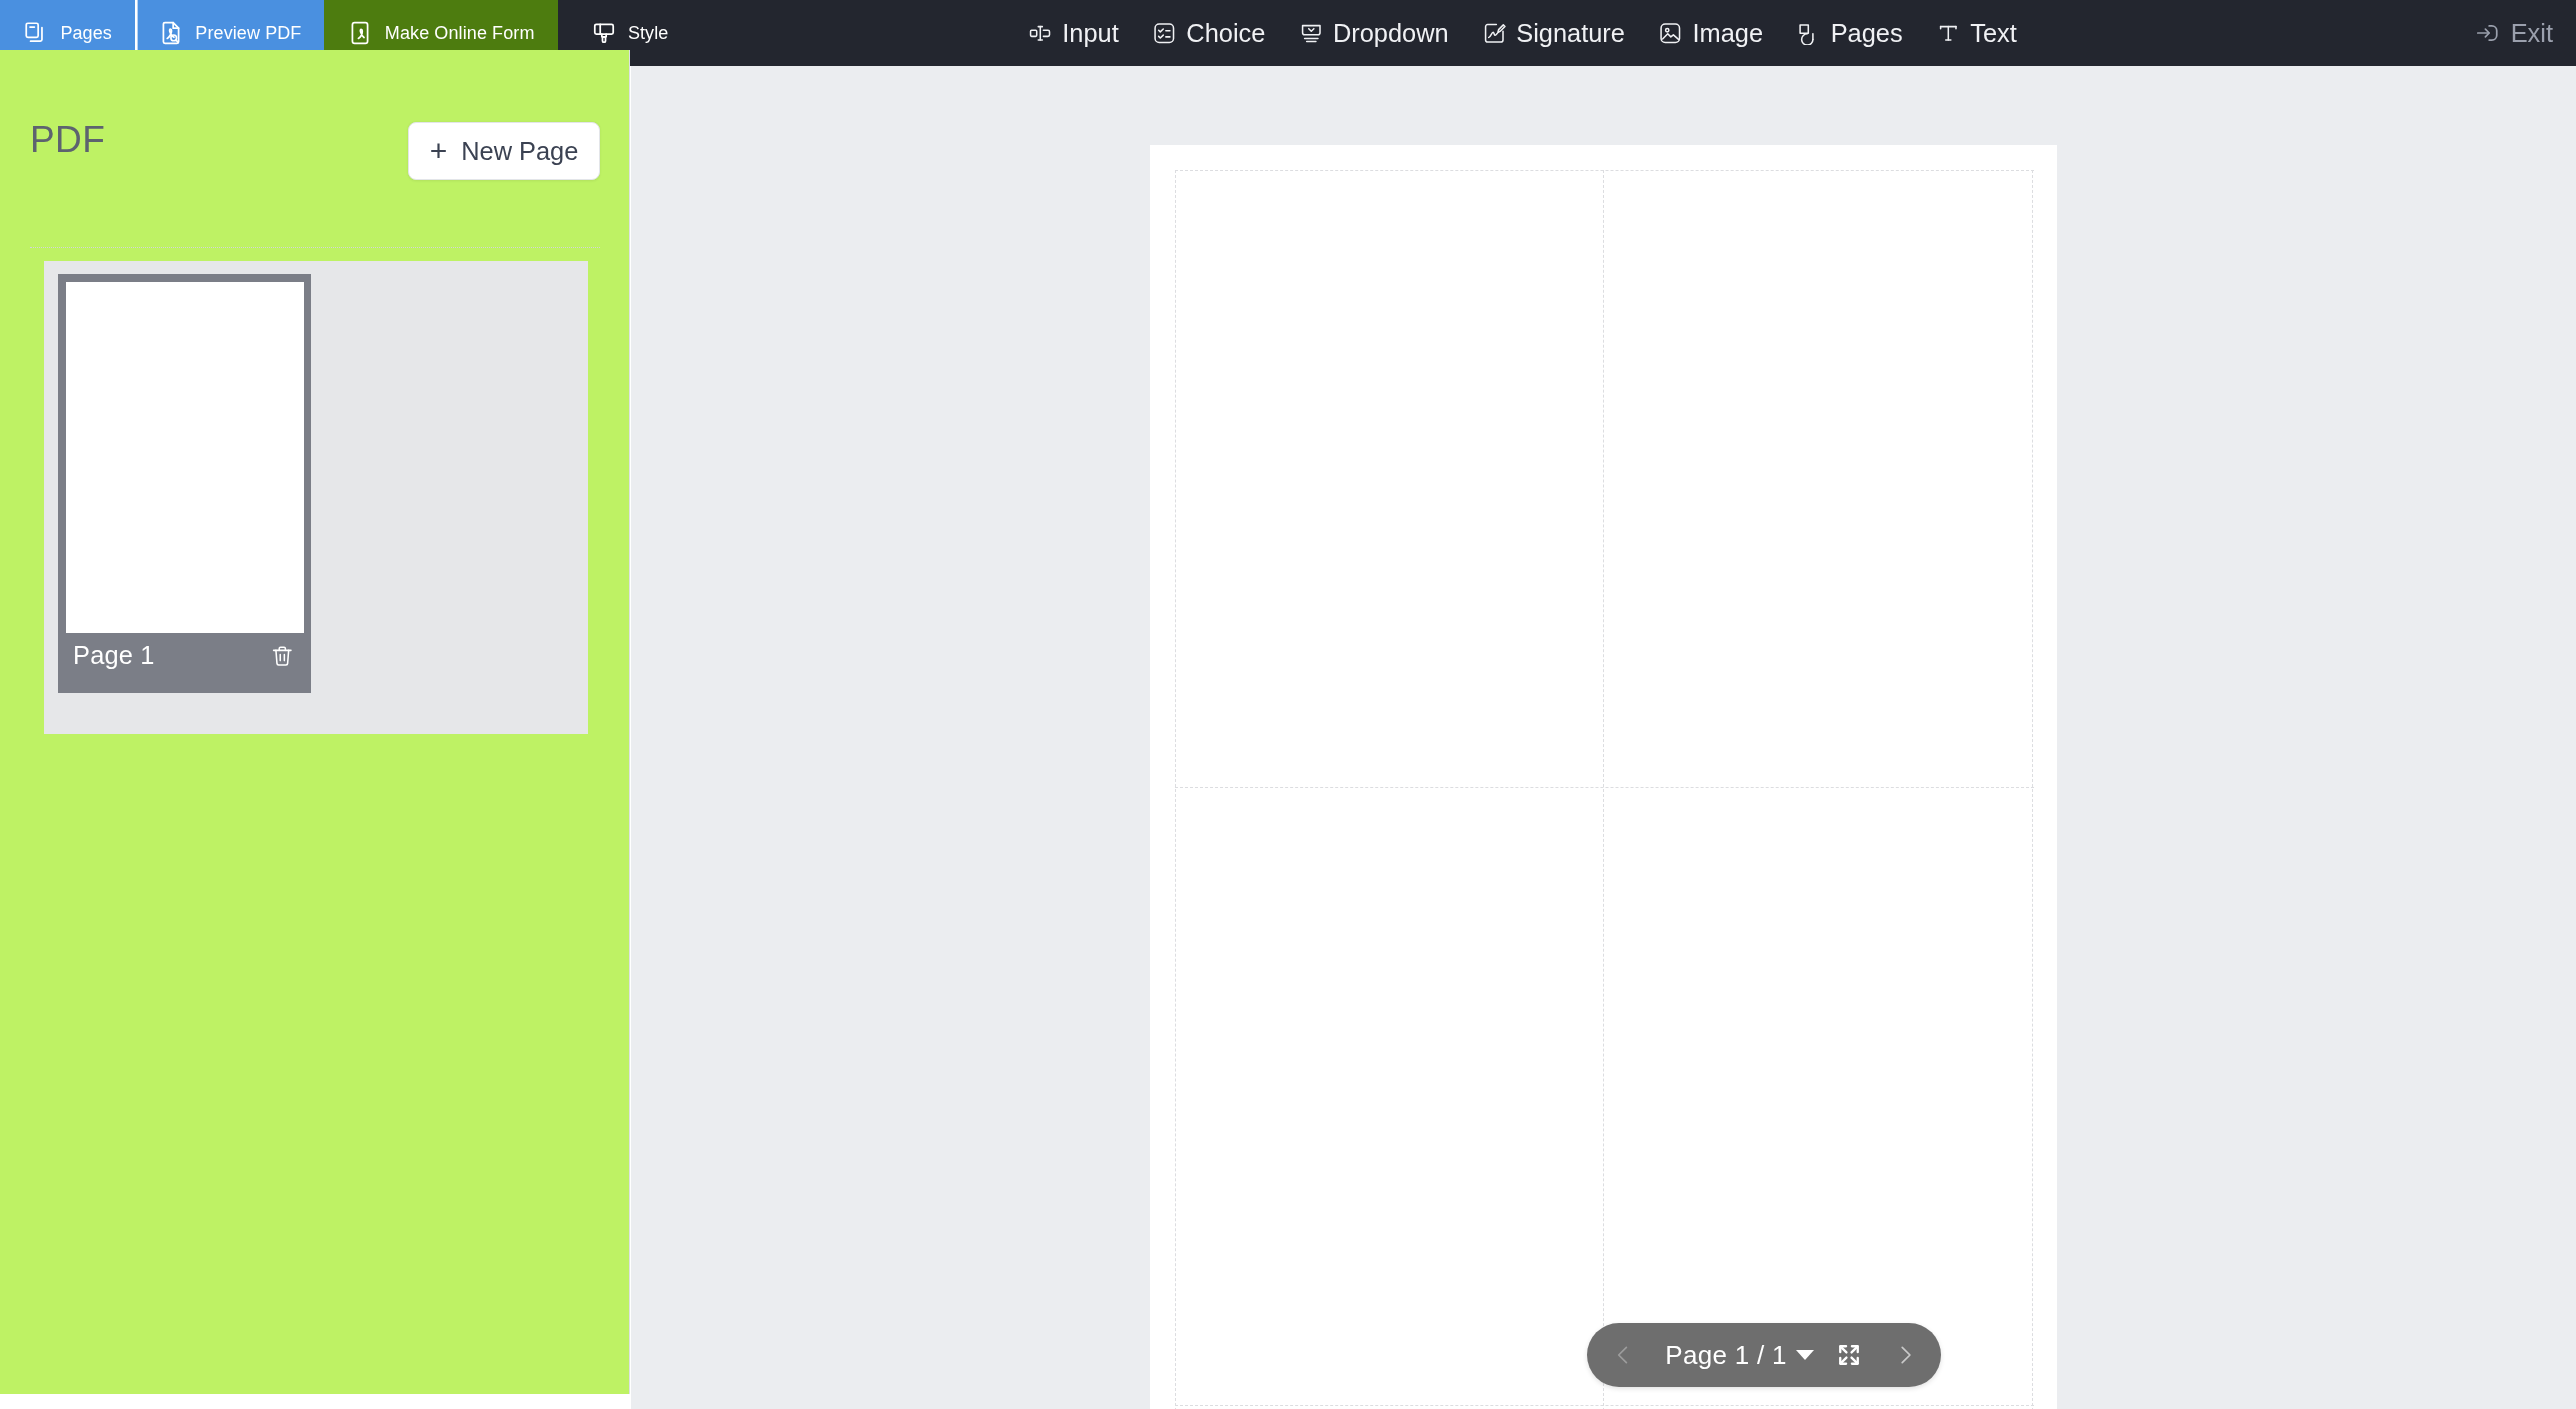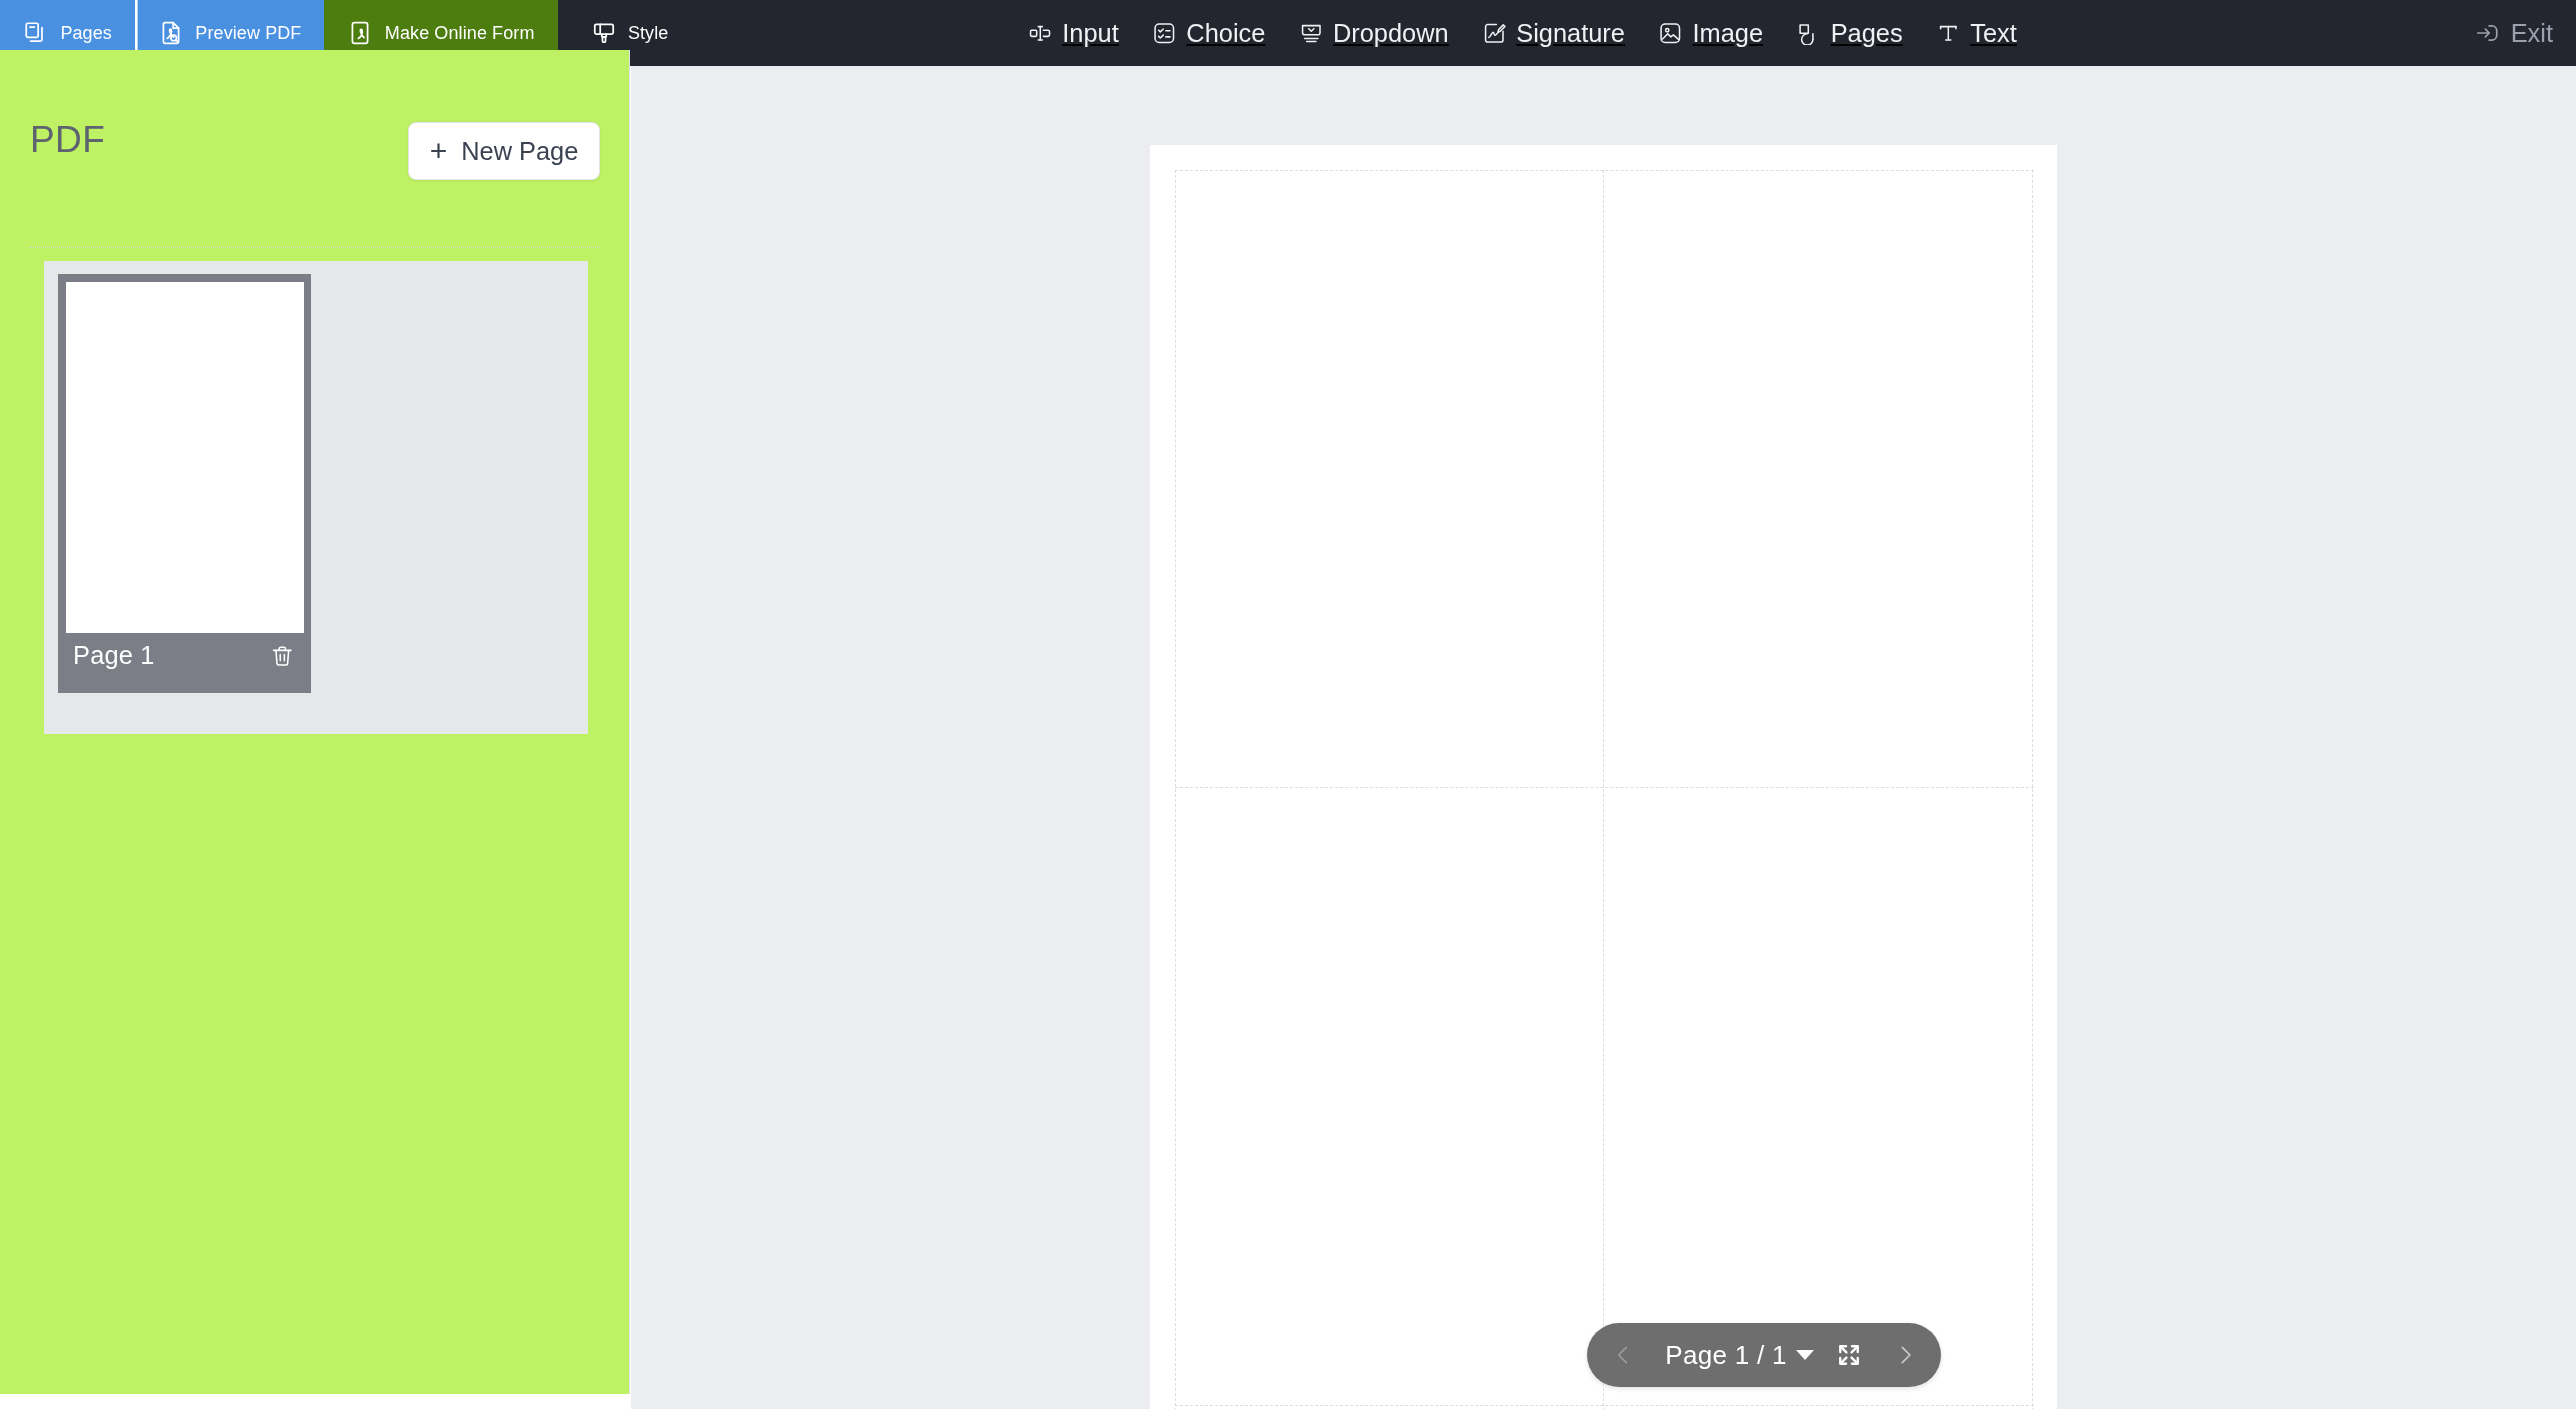--- a/index.html
+++ b/index.html
@@ -36,21 +36,20 @@
   .nav-tab.blue { background: #4a90e0; }
   .nav-tab.blue + .nav-tab.blue { box-shadow: inset 2.6px 0 0 #ffffff; }
   .nav-tab.purple { background: #4d7c0f; }
   .nav-tab.dark { background: transparent; }
 
   .tool-group {
     display: flex;
     align-items: center;
     margin-left: 320px;
     gap: 0;
-    text-decoration: underline;
   }
   .tool-item {
     display: flex;
     align-items: center;
     gap: 9.6px;
     padding: 0 16.7px;
     height: 66px;
     color: #f0f1f4;
     font-size: 25.4px;
     cursor: pointer;

